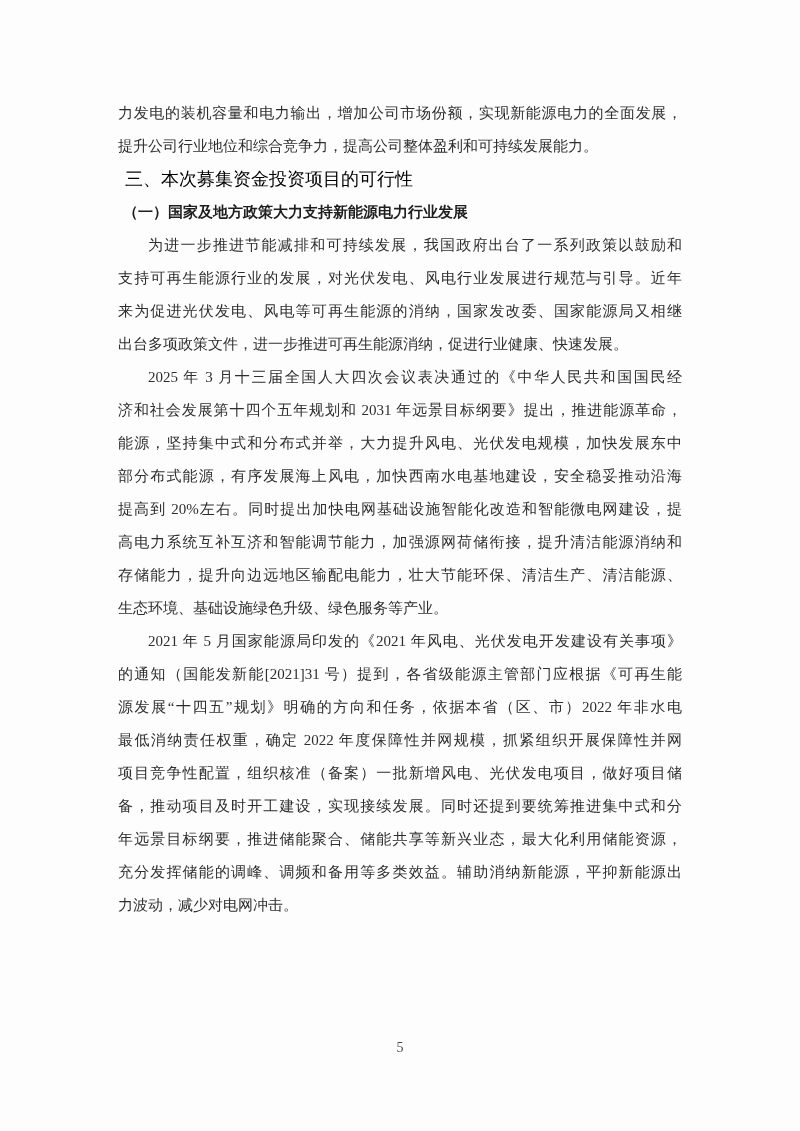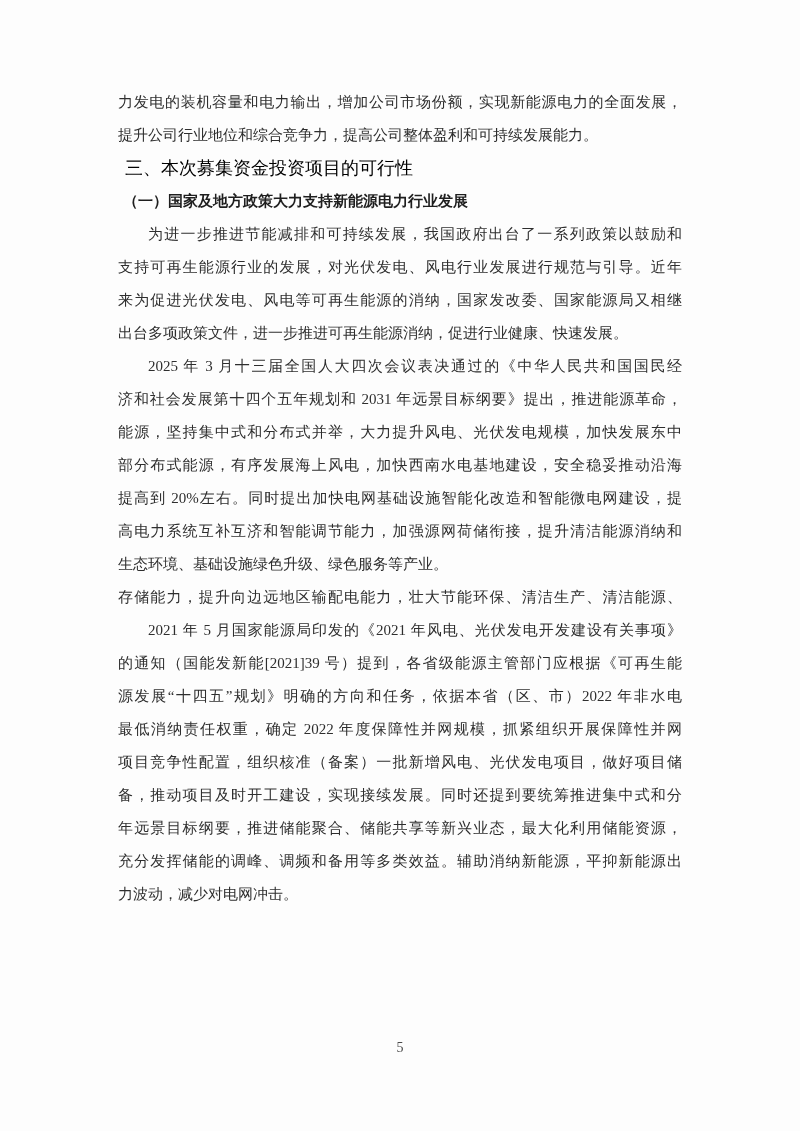--- a/index.html
+++ b/index.html
@@ -11,21 +11,21 @@
     position: relative;
     width: 800px;
     height: 1131px;
     background: #fdfdfd;
     font-family: "Liberation Serif", "DejaVu Serif", serif;
     overflow: hidden;
   }
   .doc {
     position: absolute;
     left: 118px;
-    top: 86px;
+    top: 97px;
     width: 564px;
   }
   .block { margin: 0; padding: 0; }
   .line {
     height: 33px;
     line-height: 33px;
     font-size: 15px;
     color: #2e2e2e;
     white-space: normal;
     overflow: hidden;
@@ -83,26 +83,26 @@
         <div class="line j">来为促进光伏发电、风电等可再生能源的消纳，国家发改委、国家能源局又相继</div>
         <div class="line">出台多项政策文件，进一步推进可再生能源消纳，促进行业健康、快速发展。</div>
       </div>
       <div class="block">
         <div class="line j ind">2025 年 3 月十三届全国人大四次会议表决通过的《中华人民共和国国民经</div>
         <div class="line j">济和社会发展第十四个五年规划和 2031 年远景目标纲要》提出，推进能源革命，</div>
         <div class="line j">能源，坚持集中式和分布式并举，大力提升风电、光伏发电规模，加快发展东中</div>
         <div class="line j">部分布式能源，有序发展海上风电，加快西南水电基地建设，安全稳妥推动沿海</div>
         <div class="line j">提高到 20%左右。同时提出加快电网基础设施智能化改造和智能微电网建设，提</div>
         <div class="line j">高电力系统互补互济和智能调节能力，加强源网荷储衔接，提升清洁能源消纳和</div>
+        <div class="line j">存储能力，提升向边远地区输配电能力，壮大节能环保、清洁生产、清洁能源、</div>
         <div class="line">生态环境、基础设施绿色升级、绿色服务等产业。</div>
-        <div class="line j">存储能力，提升向边远地区输配电能力，壮大节能环保、清洁生产、清洁能源、</div>
       </div>
       <div class="block">
         <div class="line j ind">2021 年 5 月国家能源局印发的《2021 年风电、光伏发电开发建设有关事项》</div>
-        <div class="line j">的通知（国能发新能[2021]39 号）提到，各省级能源主管部门应根据《可再生能</div>
+        <div class="line j">的通知（国能发新能[2021]31 号）提到，各省级能源主管部门应根据《可再生能</div>
         <div class="line j">源发展“十四五”规划》明确的方向和任务，依据本省（区、市）2022 年非水电</div>
         <div class="line j">最低消纳责任权重，确定 2022 年度保障性并网规模，抓紧组织开展保障性并网</div>
         <div class="line j">项目竞争性配置，组织核准（备案）一批新增风电、光伏发电项目，做好项目储</div>
         <div class="line j">备，推动项目及时开工建设，实现接续发展。同时还提到要统筹推进集中式和分</div>
         <div class="line j">年远景目标纲要，推进储能聚合、储能共享等新兴业态，最大化利用储能资源，</div>
         <div class="line j">充分发挥储能的调峰、调频和备用等多类效益。辅助消纳新能源，平抑新能源出</div>
         <div class="line">力波动，减少对电网冲击。</div>
       </div>
     </div>
   <div class="footer">5</div>

